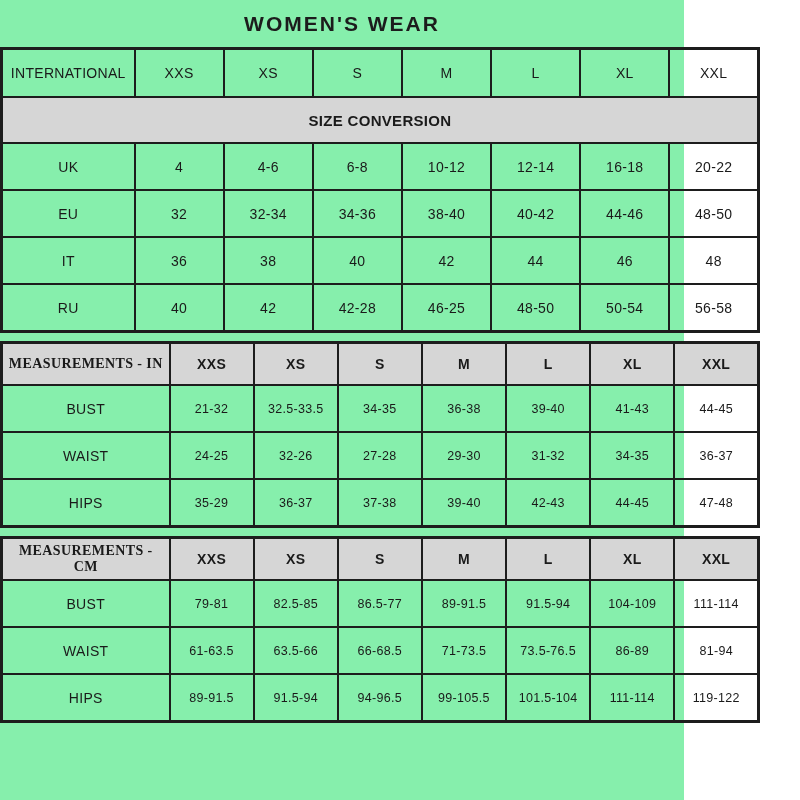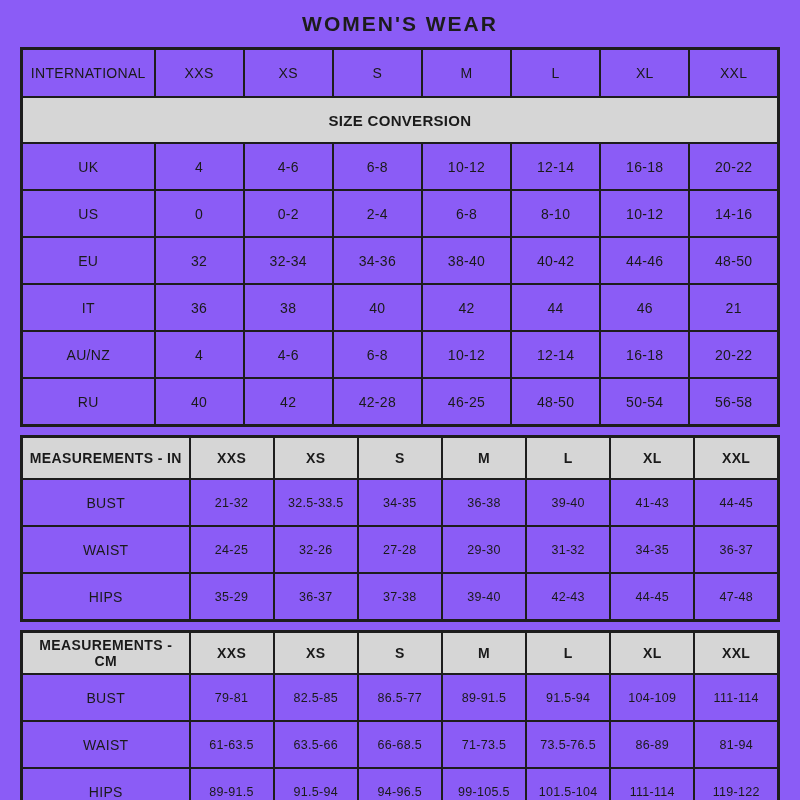--- a/index.html
+++ b/index.html
@@ -3,25 +3,25 @@
 <meta charset="utf-8">
 <style>
   html, body {
     margin: 0;
     padding: 0;
     background: #ffffff;
     font-family: "Liberation Sans", "DejaVu Sans", sans-serif;
     color: #1a1a1a;
   }
   .page {
-    width: 800px;
+    width: 684px;
     height: 800px;
     box-sizing: border-box;
     padding-top: 12px;
-    background: #8b5cf6;
+    background: #86efac;
   }
   .page-title {
     text-align: center;
     font-size: 21px;
     font-weight: 700;
     letter-spacing: 2px;
     margin: 0 0 11px 0;
     color: #1c1c1c;
   }
   table.grid {
@@ -56,20 +56,21 @@
     height: 41px;
     font-size: 14px;
   }
   
   table.m .measure-title-cell {
     background: #d6d6d6;
     font-weight: 700;
     font-size: 14px;
     height: 36px;
     letter-spacing: 0.4px;
+    font-family: Liberation Serif, serif;
   }
   table.m .head-cell {
     background: #d6d6d6;
     font-weight: 700;
     font-size: 14px;
     height: 36px;
   }
   table.m tbody td {
     height: 41px;
     font-size: 12.5px;
@@ -118,58 +119,38 @@
           <td class="row-label">UK</td>
           <td>4</td>
           <td>4-6</td>
           <td>6-8</td>
           <td>10-12</td>
           <td>12-14</td>
           <td>16-18</td>
           <td>20-22</td>
         </tr>
         <tr>
-          <td class="row-label">US</td>
-          <td>0</td>
-          <td>0-2</td>
-          <td>2-4</td>
-          <td>6-8</td>
-          <td>8-10</td>
-          <td>10-12</td>
-          <td>14-16</td>
-        </tr>
-        <tr>
           <td class="row-label">EU</td>
           <td>32</td>
           <td>32-34</td>
           <td>34-36</td>
           <td>38-40</td>
           <td>40-42</td>
           <td>44-46</td>
           <td>48-50</td>
         </tr>
         <tr>
           <td class="row-label">IT</td>
           <td>36</td>
           <td>38</td>
           <td>40</td>
           <td>42</td>
           <td>44</td>
           <td>46</td>
-          <td>21</td>
-        </tr>
-        <tr>
-          <td class="row-label">AU/NZ</td>
-          <td>4</td>
-          <td>4-6</td>
-          <td>6-8</td>
-          <td>10-12</td>
-          <td>12-14</td>
-          <td>16-18</td>
-          <td>20-22</td>
+          <td>48</td>
         </tr>
         <tr>
           <td class="row-label">RU</td>
           <td>40</td>
           <td>42</td>
           <td>42-28</td>
           <td>46-25</td>
           <td>48-50</td>
           <td>50-54</td>
           <td>56-58</td>

